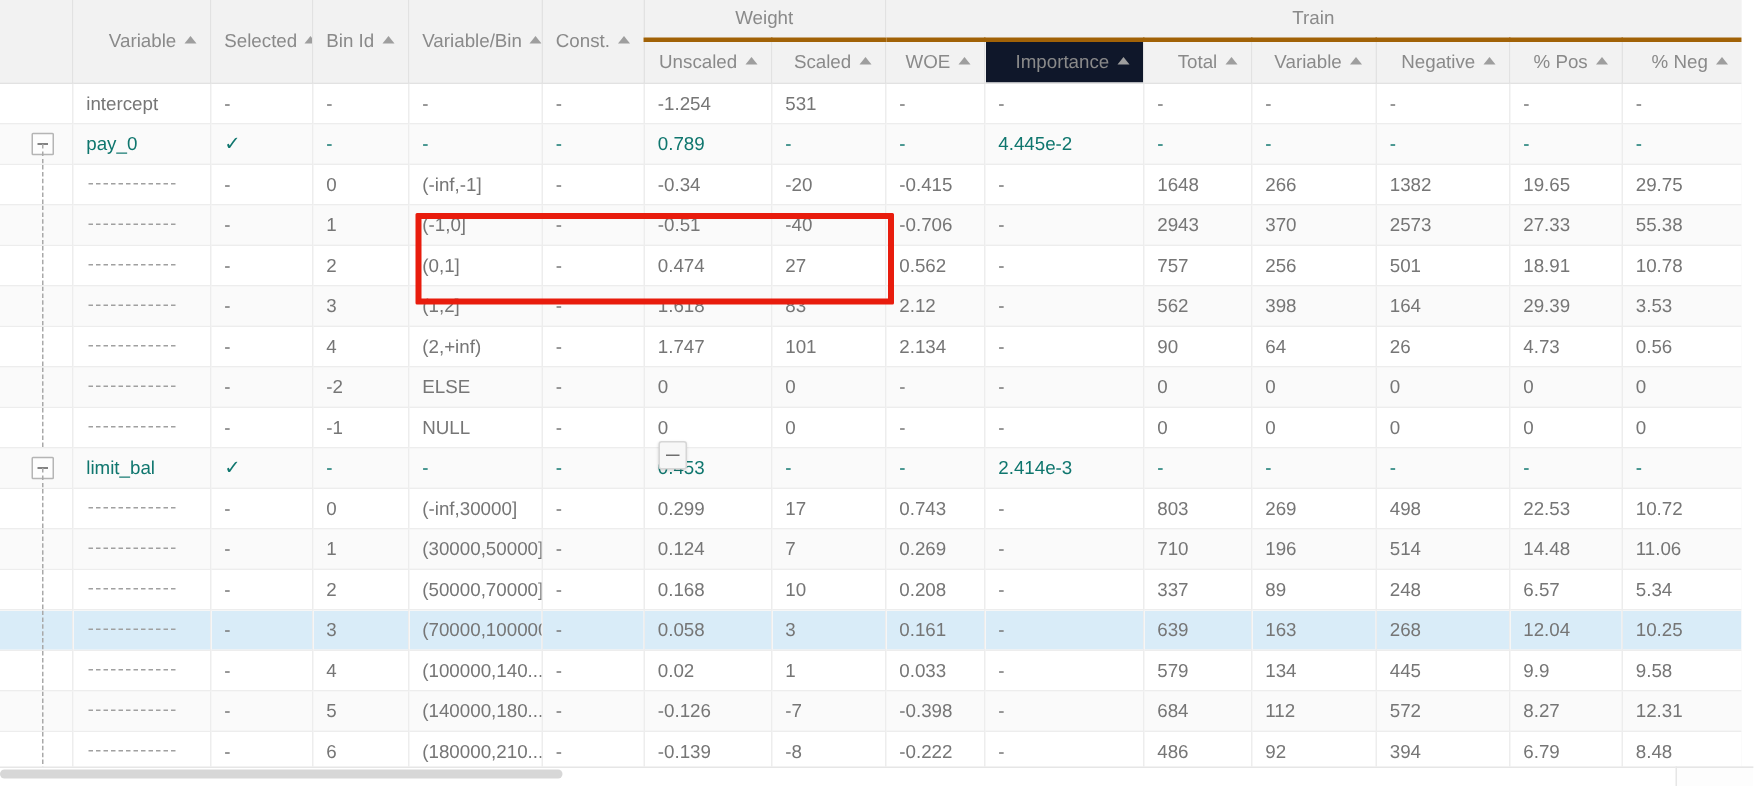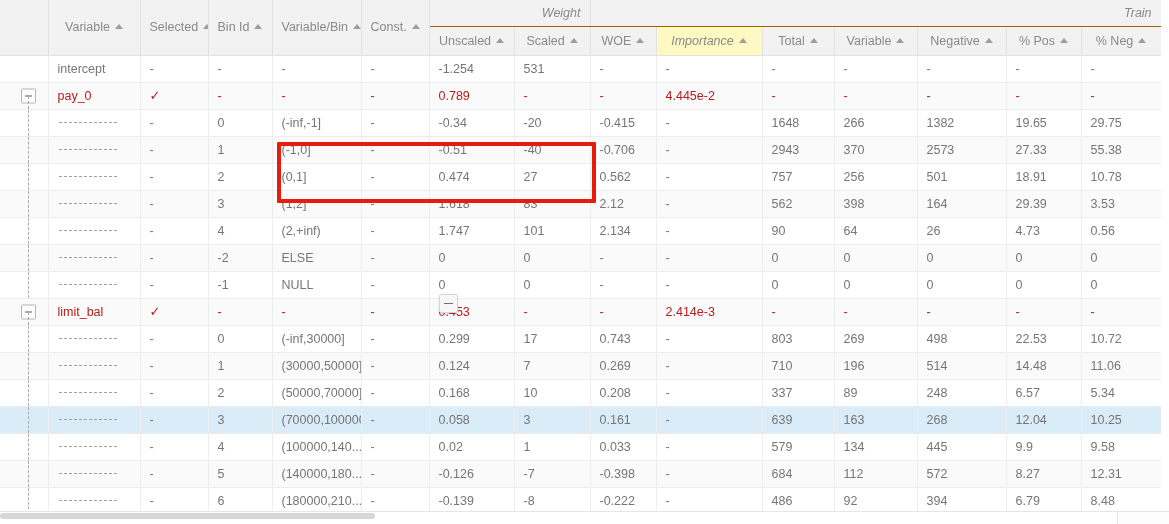--- a/index.html
+++ b/index.html
@@ -22,34 +22,33 @@
     font-size: 12.5px;
     color: #6b6b6b;
   }
 
   
   thead th {
     background: #f2f2f2;
     color: #8a8a8a;
     font-weight: normal;
     font-size: 12.5px;
-    text-align: center;
+    text-align: right;
     padding: 0 9px;
     border-right: 1px solid #e2e2e2;
     border-bottom: 1px solid #e2e2e2;
     vertical-align: middle;
     white-space: nowrap;
     overflow: hidden;
   }
-  thead th.hl { background: #fef9c3; font-style: italic; }
+  thead th.hl { background: #0f172a; }
   thead th.grouptop {
-    text-align: right;
+    text-align: center;
     height: 26px;
-    border-bottom: 1px solid #a16207;
-    font-style: italic;
+    border-bottom: 3px solid #a16207;
   }
   thead th.leaf { height: 29px; }
   thead th.spanfull { height: 55px; }
   thead th.blankcorner { background: #f2f2f2; border-right: 1px solid #e2e2e2; }
 
   .sortcaret {
     display: inline-block;
     margin-left: 5px;
     width: 0; height: 0;
     border-left: 4px solid transparent;
@@ -66,21 +65,21 @@
     border-bottom: 1px solid #ededed;
     white-space: nowrap;
     overflow: hidden;
     text-overflow: clip;
     vertical-align: middle;
     color: #767676;
     background: #ffffff;
   }
   tbody tr.alt td { background: #fafafa; }
   tbody tr.sel td { background: #d9ecf8; }
-  tbody tr.parent td { color: #b91c1c; }
+  tbody tr.parent td { color: #0f766e; }
   td.tick { color: #333; font-size: 13px; }
   td.firstcol { padding: 0; position: relative; }
 
   
   .expbox {
     position: absolute;
     left: 21px; top: 50%;
     transform: translateY(-50%);
     width: 15px; height: 15px;
     border: 1px solid #b5b5b5;

